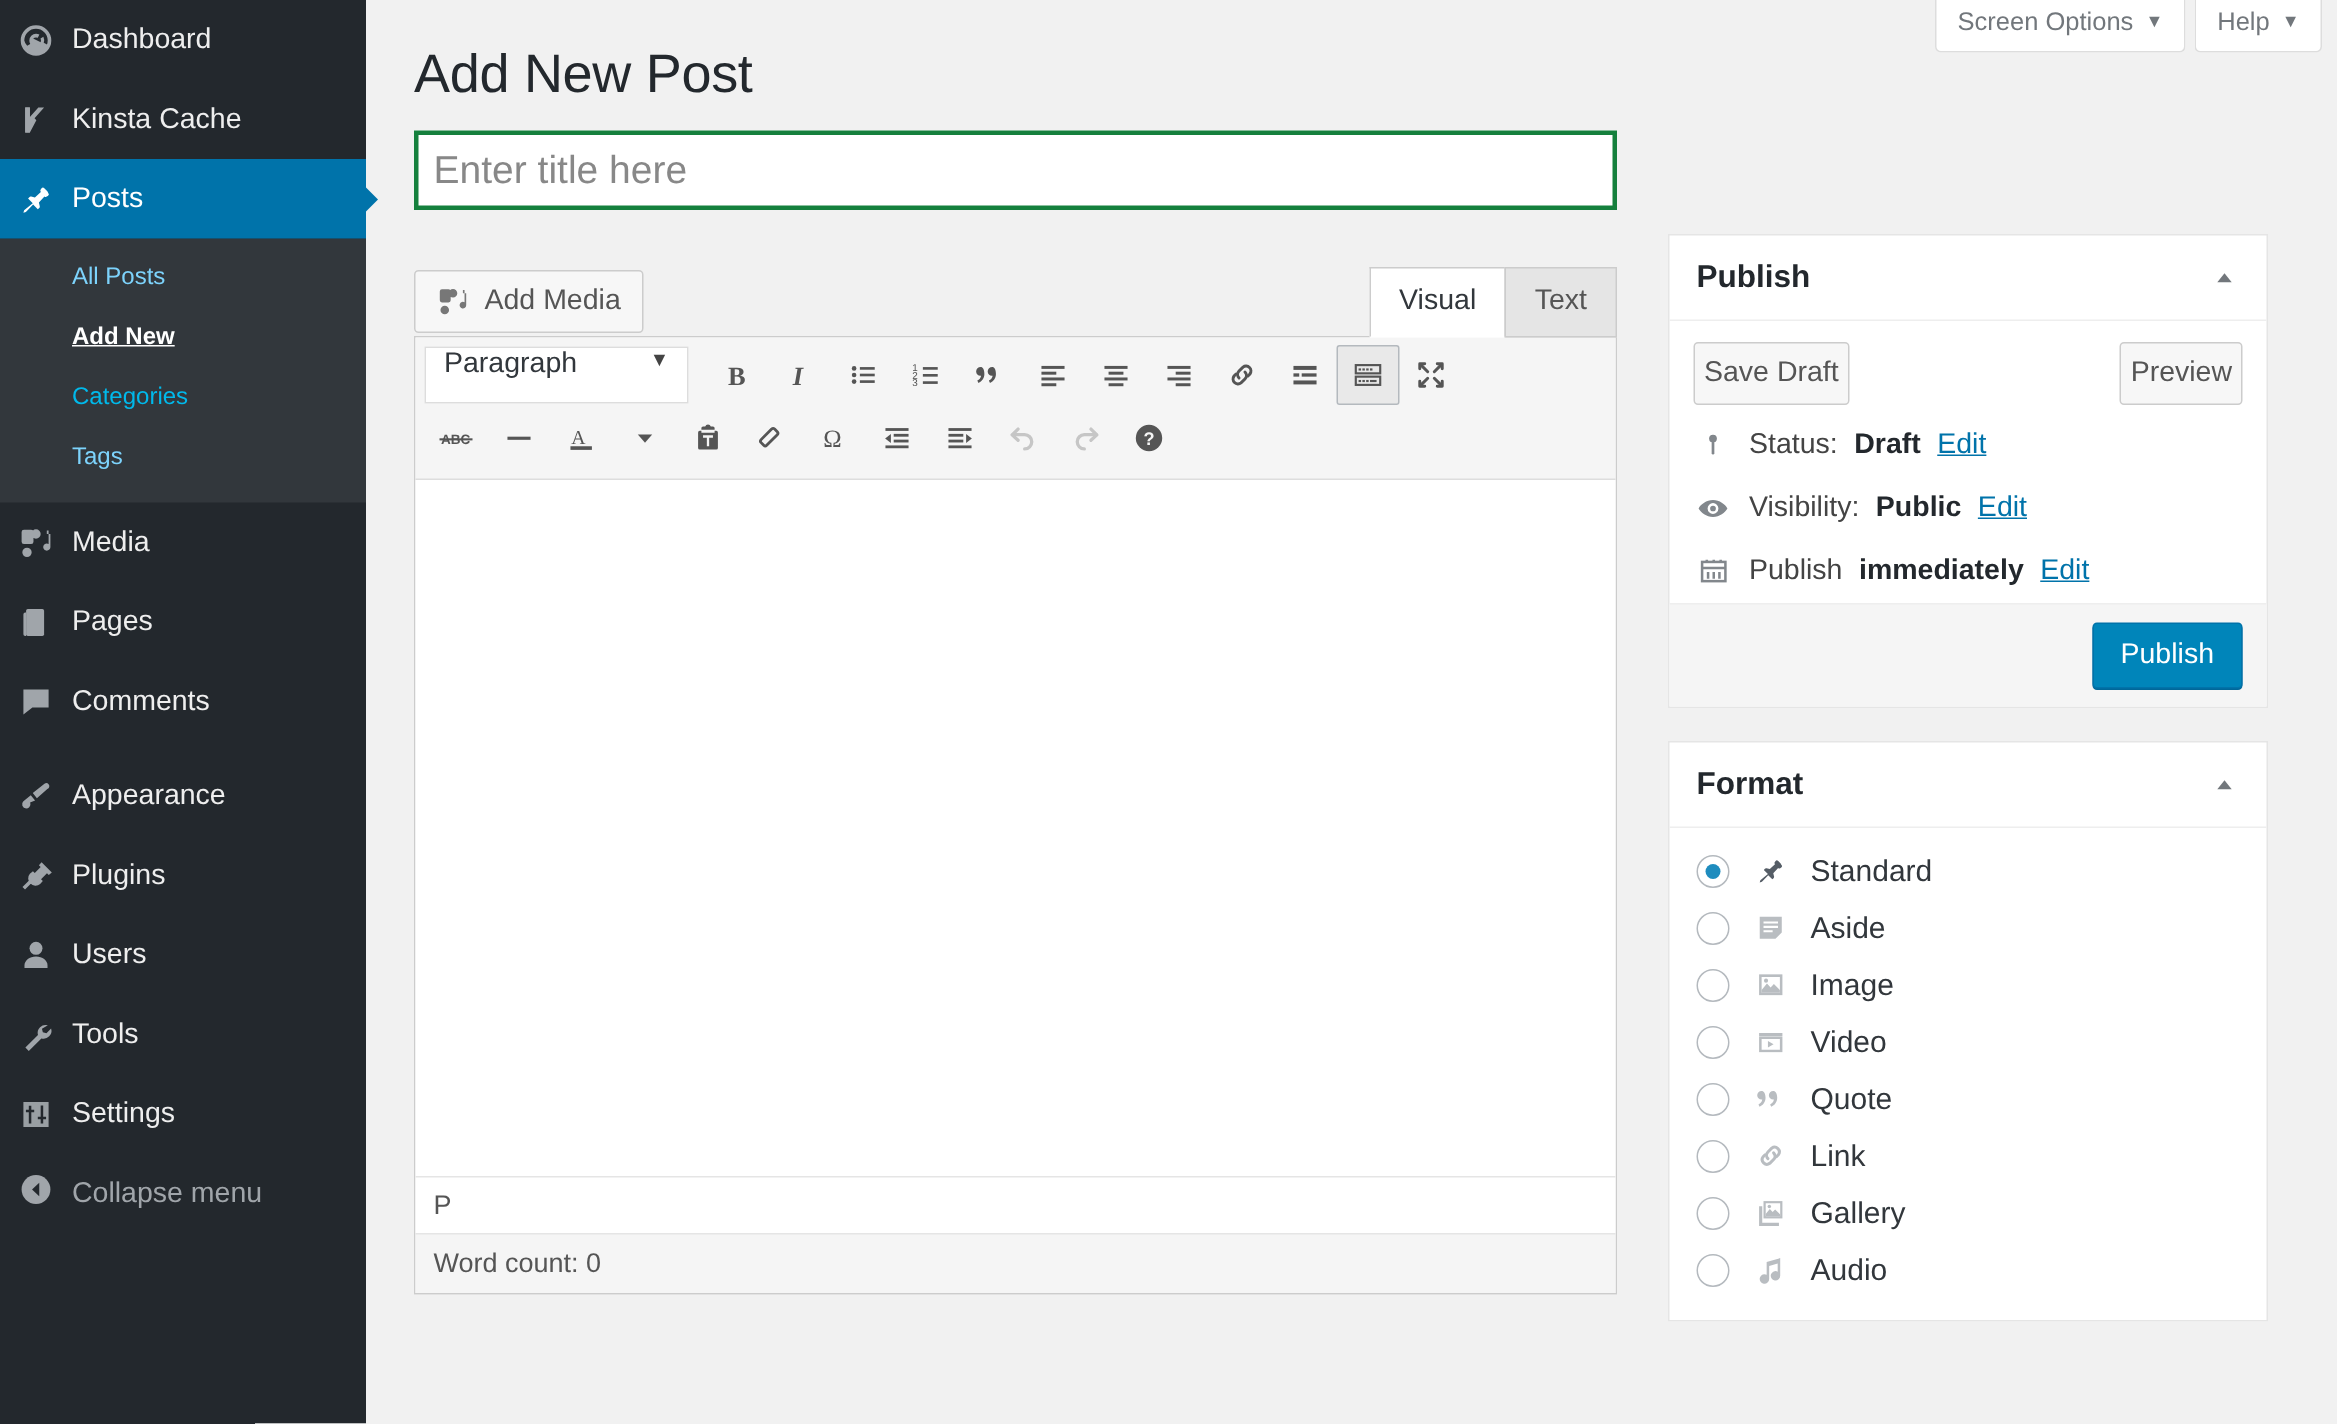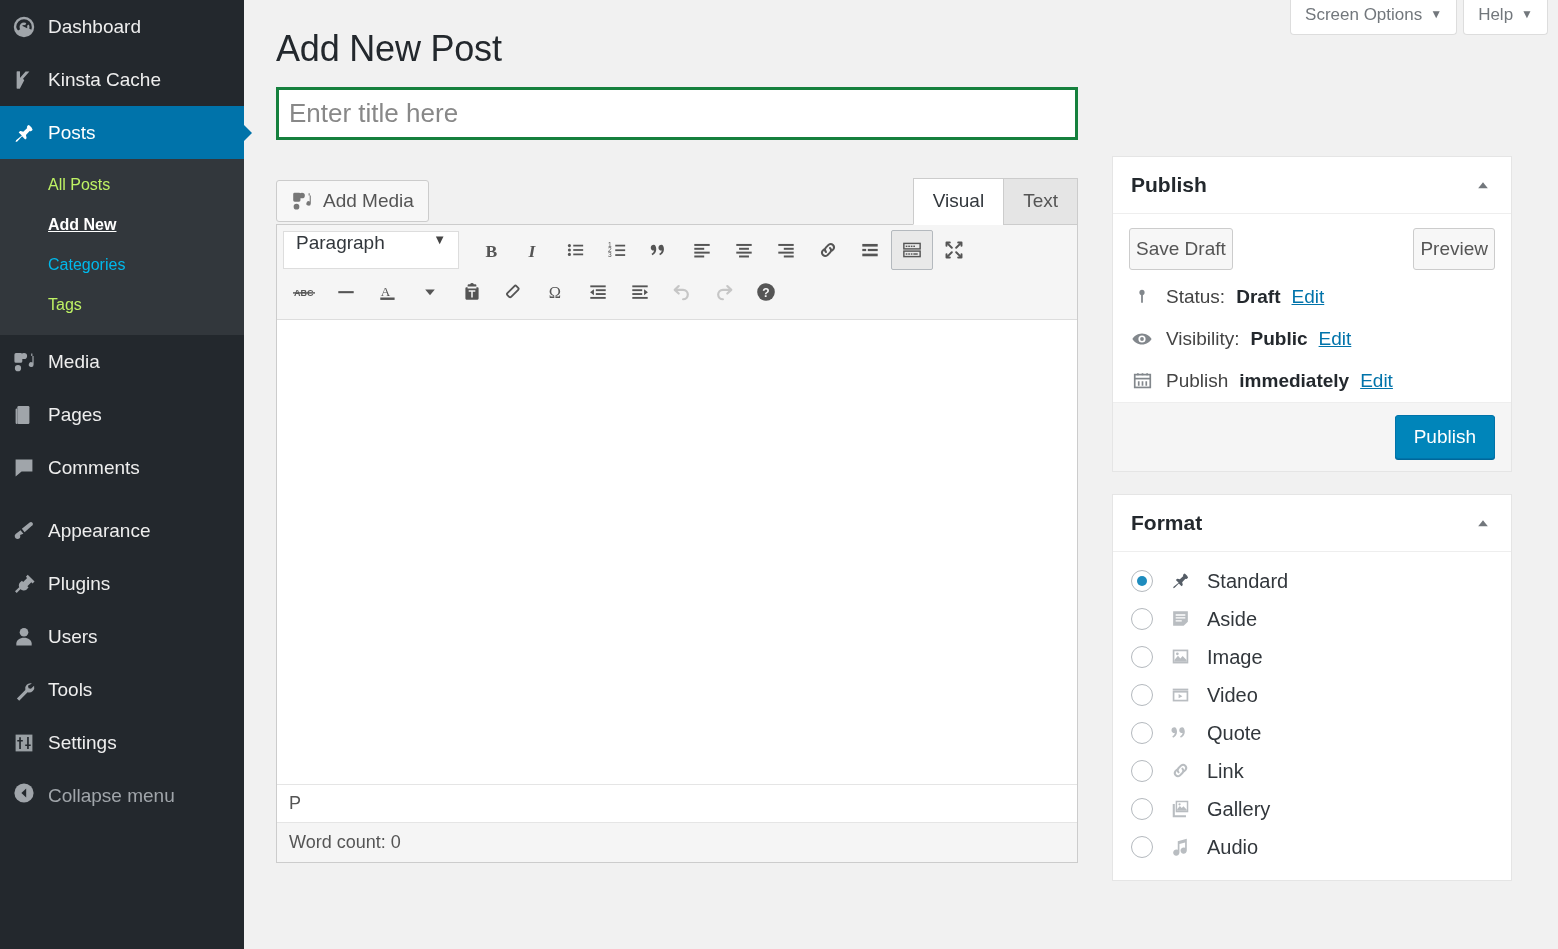--- a/index.html
+++ b/index.html
@@ -36,21 +36,21 @@
   .menu-item.current:after {
     content: ""; position: absolute; right: -8px; top: 50%;
     margin-top: -8px; border-style: solid; border-width: 8px 0 8px 8px;
     border-color: transparent transparent transparent #0073aa;
   }
   .menu-label { white-space: nowrap; }
 
   .submenu { background: #32373c; padding: 6px 0 10px 0; }
   .submenu-item {
     display: block; padding: 8px 0 8px 48px;
-    font-size: 16px; color: #bef264; cursor: pointer; line-height: 1.5;
+    font-size: 16px; color: #7dd3fc; cursor: pointer; line-height: 1.5;
   }
   .submenu-item.current { color: #fff; font-weight: bold; text-decoration: underline; }
   .submenu-item.highlight { color: #00b9eb; }
 
   .menu-sep { height: 10px; }
 
   .collapse-item {
     display: flex; align-items: center; height: 53px;
     padding-left: 12px; font-size: 19px; color: #a0a5aa; cursor: pointer;
   }

